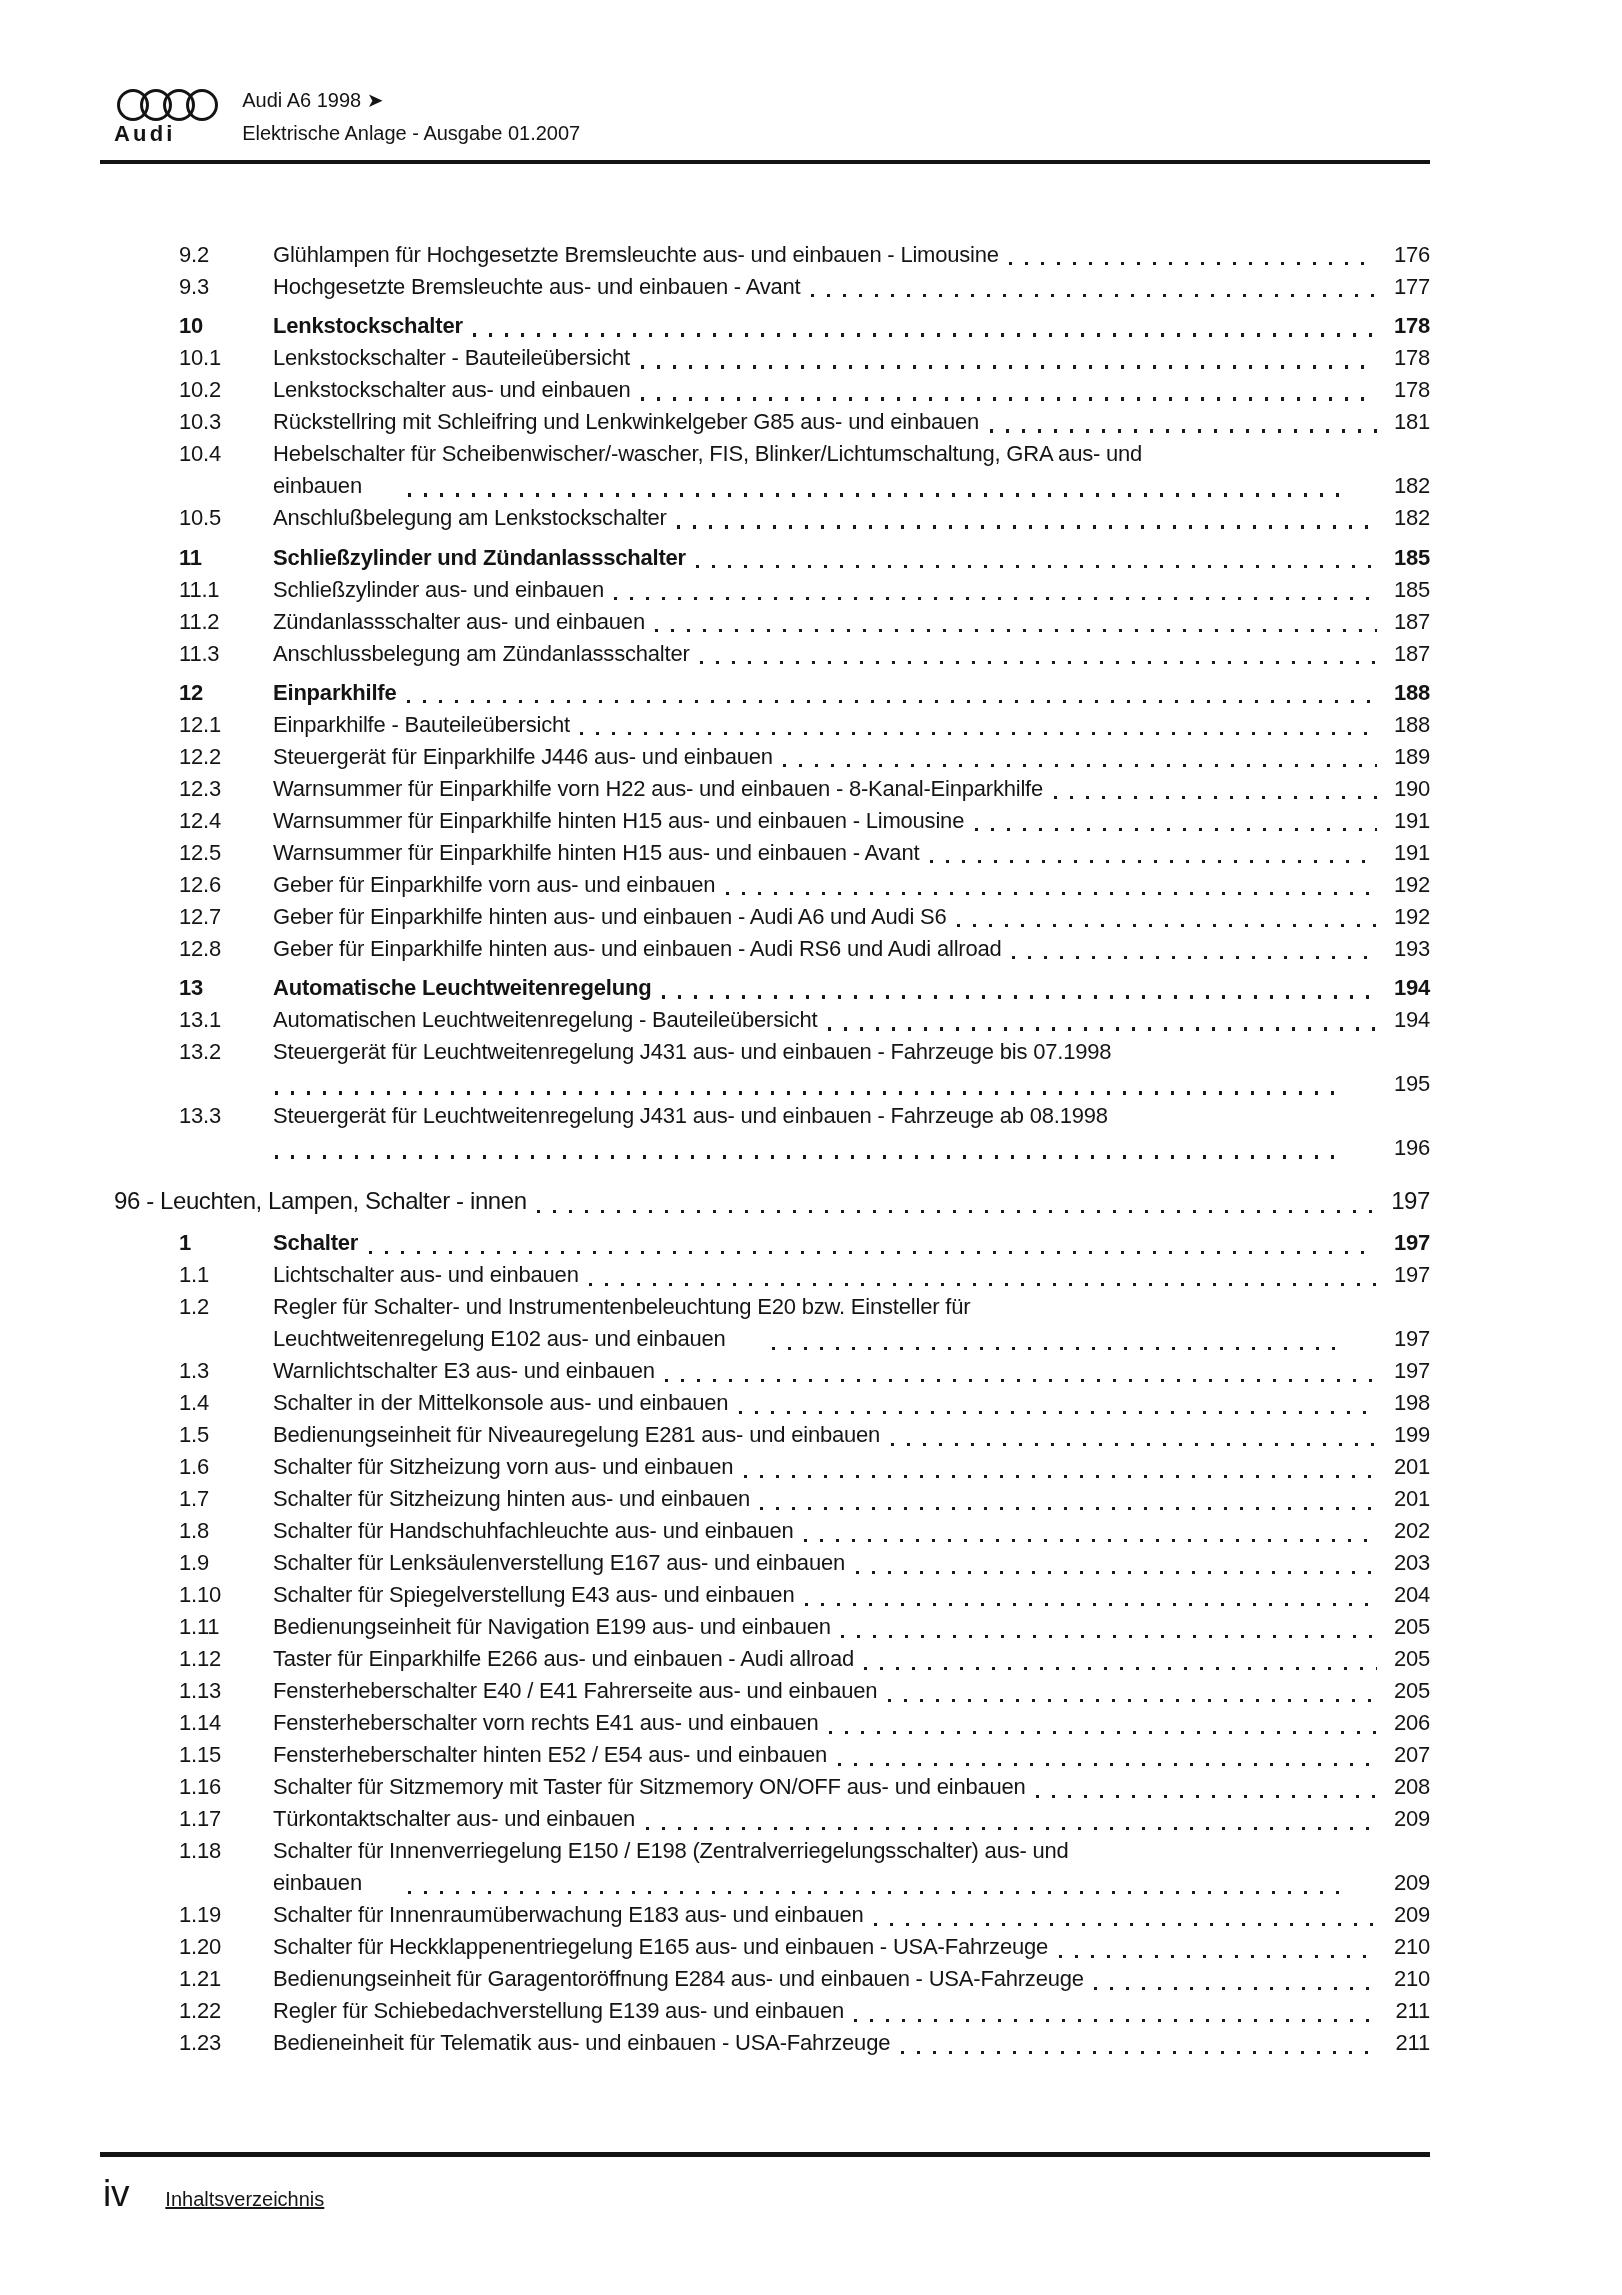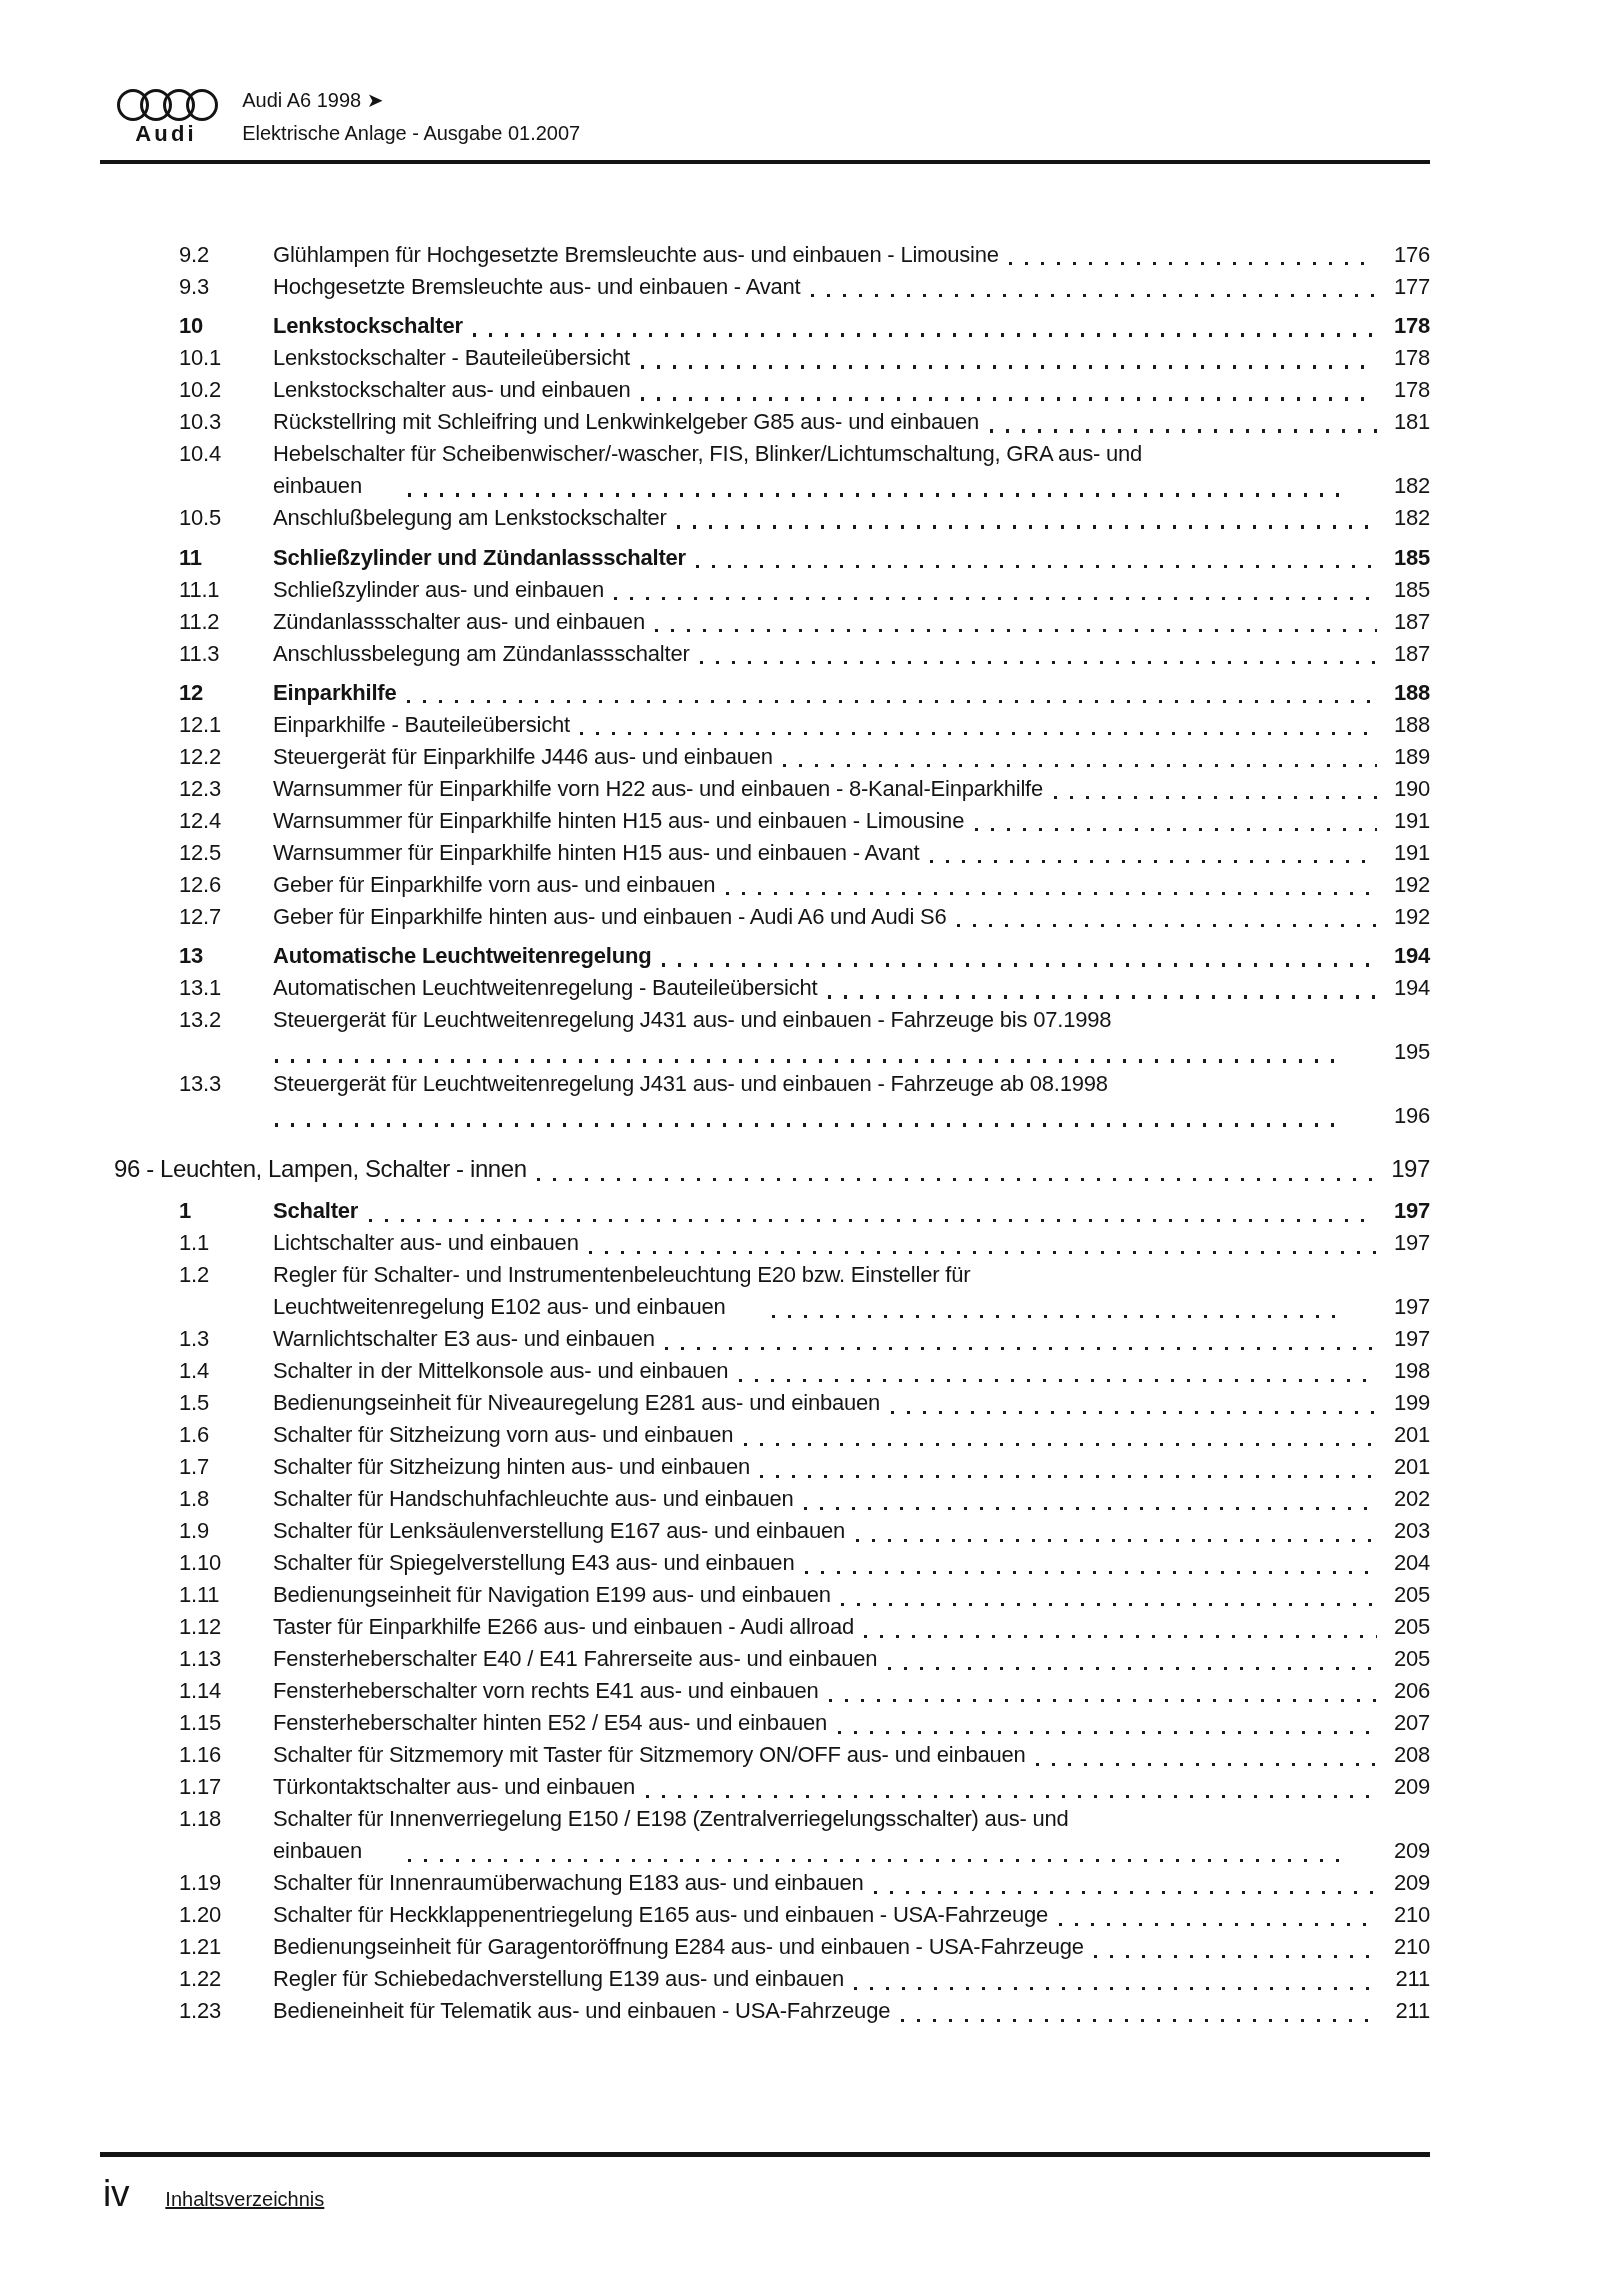--- a/index.html
+++ b/index.html
@@ -10,21 +10,21 @@
     margin: 0 auto;
     background: #ffffff;
     color: #141414;
     font-family: "Liberation Sans", "DejaVu Sans", sans-serif;
     letter-spacing: -0.2px;
     overflow: hidden;
   }
 
   
   .header { position:absolute; top:89px; left:114px; display:flex; align-items:flex-start; gap:24px; }
-  .brand { display:flex; flex-direction:column; align-items:center; }
+  .brand { display:flex; flex-direction:column; align-items:flex-start; }
   .rings { display:flex; margin-left:3.2px; }
   .ring { width:32px; height:32px; border:3.2px solid #141414; border-radius:50%; box-sizing:border-box; margin-right:-9px; background:transparent; }
   .ring:last-child { margin-right:0; }
   .wordmark { font-weight:700; font-size:22px; letter-spacing:3.2px; margin-top:0.8px; line-height:23px; }
   .htext { font-size:20px; line-height:33px; letter-spacing:0; margin-top:-4.9px; }
   .hrule { position:absolute; top:160px; left:100px; width:1330px; height:4px; background:#141414; }
 
   
   .toc { position:absolute; top:239px; left:179px; width:1251px; font-size:22px; line-height:32px; }
   .trow { display:flex; align-items:flex-start; }
@@ -226,20 +226,28 @@
         </span>
       </div>
       <div class="trow entry">
         <span class="num">12.7</span>
         <span class="cont">
           <span class="t">Geber für Einparkhilfe hinten aus- und einbauen - Audi A6 und Audi S6</span>
           <span class="lead"></span>
           <span class="pg">192</span>
         </span>
       </div>
+      <div class="trow entry">
+        <span class="num">12.8</span>
+        <span class="cont">
+          <span class="t">Geber für Einparkhilfe hinten aus- und einbauen - Audi RS6 und Audi allroad</span>
+          <span class="lead"></span>
+          <span class="pg">193</span>
+        </span>
+      </div>
       <div class="trow section">
         <span class="num">13</span>
         <span class="cont">
           <span class="t">Automatische Leuchtweitenregelung</span>
           <span class="lead"></span>
           <span class="pg">194</span>
         </span>
       </div>
       <div class="trow entry">
         <span class="num">13.1</span>

